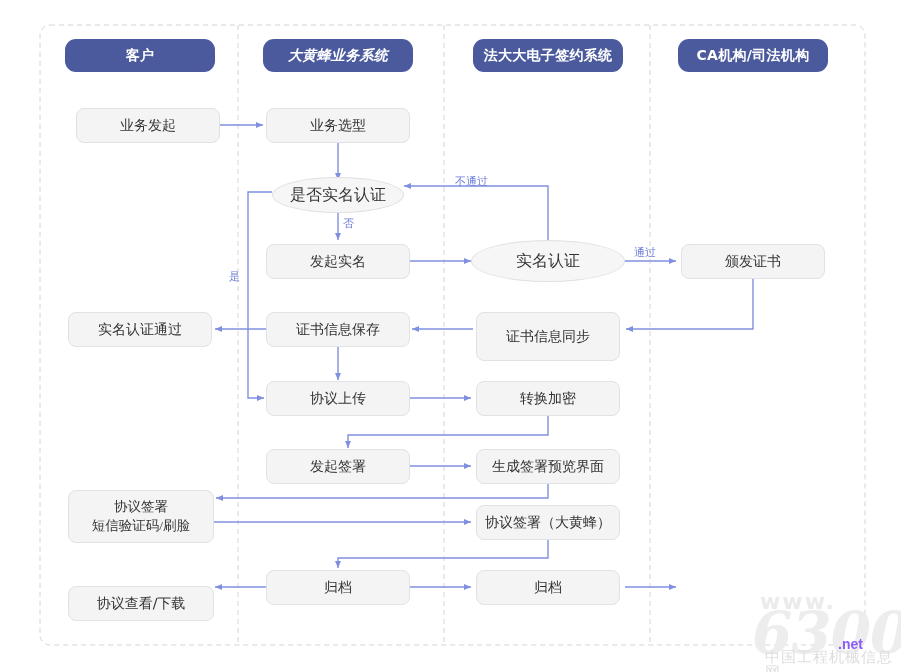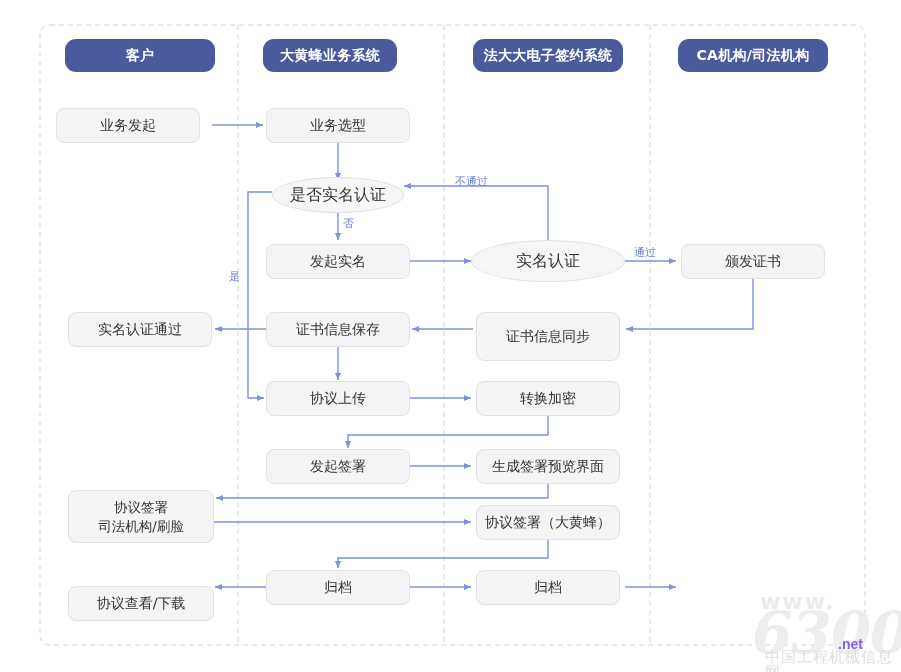--- a/index.html
+++ b/index.html
@@ -11,21 +11,21 @@
     position:absolute;background:#4a5a9c;color:#ffffff;
     border-radius:11px;display:flex;align-items:center;justify-content:center;
     font-size:14px;font-weight:bold;letter-spacing:.3px;
   }
   .node{
     position:absolute;background:#f4f4f5;border:1px solid #e2e2e4;
     border-radius:8px;display:flex;align-items:center;justify-content:center;
     text-align:center;color:#333333;font-size:14px;line-height:1.35;
     box-sizing:border-box;padding:2px 4px;
   }
-  .node.two-line{font-size:13.5px;}
+  .node.two-line{font-size:13.5px;font-family:Liberation Serif, serif;}
   .ellipse{
     position:absolute;background:#f6f6f7;border:1px solid #e0e0e2;
     border-radius:50%;display:flex;align-items:center;justify-content:center;
     text-align:center;color:#333333;font-size:16px;box-sizing:border-box;
   }
   .edge-label{
     position:absolute;color:#6f7fd8;font-size:11px;white-space:nowrap;
     background:transparent;
   }
   .watermark{
@@ -94,31 +94,31 @@
 
       <path d="M410,587 L471,587" marker-end="url(#ah)"></path>
 
       <path d="M625,587 L676,587" marker-end="url(#ah)"></path>
     </g>
   </svg>
 
   <div class="lane-header" style="left:65px;top:39px;width:150px;height:33px;">
     <span>客户</span>
   </div>
-  <div class="lane-header" style="left:263px;top:39px;width:134px;height:33px;">
+  <div class="lane-header" style="left:263px;top:39px;width:150px;height:33px;font-style:italic;">
     <span>大黄蜂业务系统</span>
   </div>
   <div class="lane-header" style="left:473px;top:39px;width:150px;height:33px;">
     <span>法大大电子签约系统</span>
   </div>
   <div class="lane-header" style="left:678px;top:39px;width:150px;height:33px;">
     <span>CA机构/司法机构</span>
   </div>
 
-  <div class="node" style="left:56px;top:108px;width:144px;height:35px;">
+  <div class="node" style="left:76px;top:108px;width:144px;height:35px;">
     <span>业务发起</span>
   </div>
 
   <div class="node" style="left:266px;top:108px;width:144px;height:35px;">
     <span>业务选型</span>
   </div>
 
   <div class="ellipse" style="left:272px;top:177px;width:132px;height:36px;">
     <span>是否实名认证</span>
   </div>
@@ -158,21 +158,21 @@
   <div class="node" style="left:266px;top:449px;width:144px;height:35px;">
     <span>发起签署</span>
   </div>
 
   <div class="node" style="left:476px;top:449px;width:144px;height:35px;">
     <span>生成签署预览界面</span>
   </div>
 
   <div class="node two-line" style="left:68px;top:490px;width:146px;height:53px;flex-direction:column;">
     <span>协议签署</span>
-    <span>司法机构/刷脸</span>
+    <span>短信验证码/刷脸</span>
   </div>
 
   <div class="node" style="left:476px;top:505px;width:144px;height:35px;">
     <span>协议签署（大黄蜂）</span>
   </div>
 
   <div class="node" style="left:68px;top:570px;width:146px;height:35px;margin-top:16px;">
     <span>协议查看/下载</span>
   </div>
 

